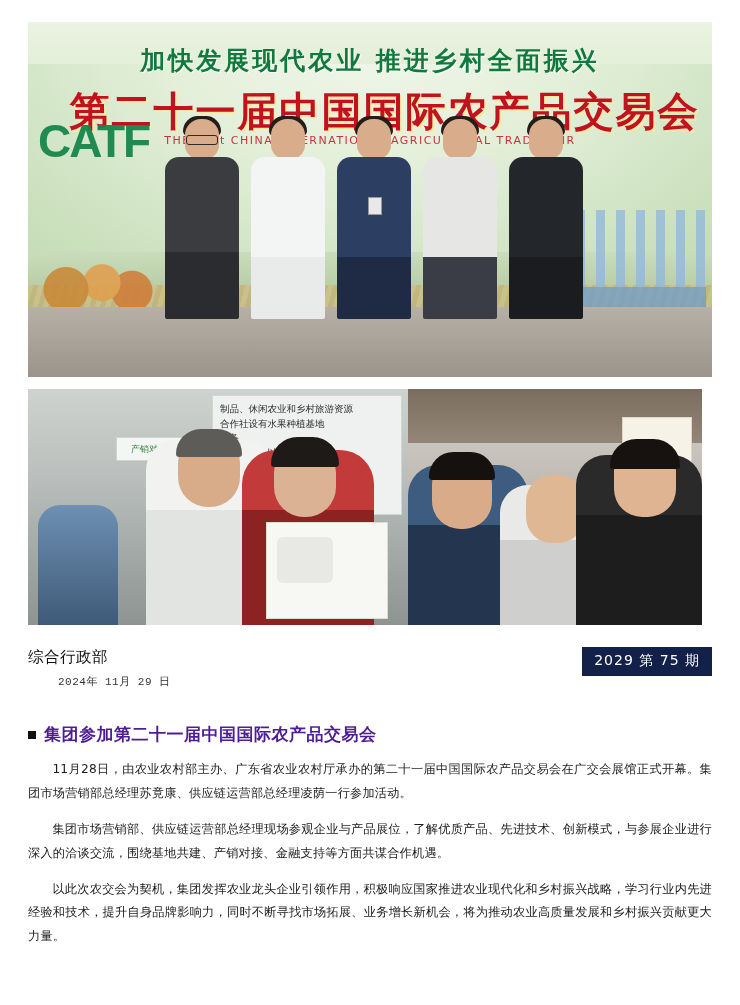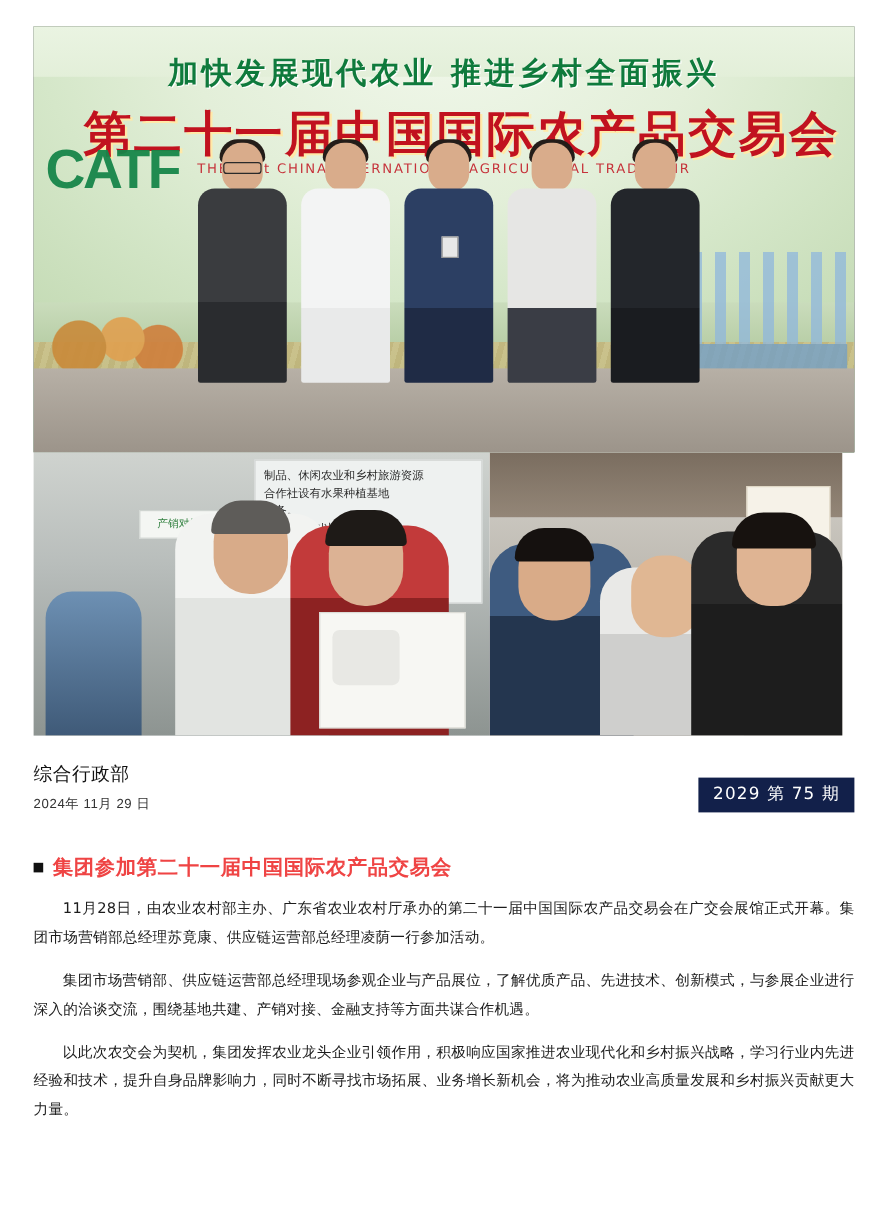--- a/index.html
+++ b/index.html
@@ -208,21 +208,21 @@
     width: 26px; height: 38px;
     border: 2px solid #1e3f7a;
     border-top: none;
     border-radius: 0 0 14px 14px;
   }
 
   
   .photo-row {
     display: flex;
     gap: 0;
-    margin-top: 0;
+    margin-top: 12px;
   }
   .photo {
     position: relative;
     overflow: hidden;
   }
   .photo-left {
     width: 380px;
     height: 236px;
     background: linear-gradient(to bottom, #cfd3cf 0%, #b8bdbb 40%, #8d9491 100%);
   }
@@ -393,36 +393,37 @@
     position: absolute;
     right: 10px; top: 28px;
     width: 68px; height: 76px;
     background: #f6f2e8;
     border: 1px solid #e0d8c6;
   }
 
   
   .meta {
     display: flex;
-    align-items: flex-end;
+    align-items: flex-start;
     justify-content: space-between;
     margin-top: 22px;
   }
   .dept {
     font-family: "DejaVu Sans", sans-serif;
     font-size: 15.5px;
     color: #111;
     letter-spacing: .5px;
   }
   .date {
-    font-family: Liberation Sans, sans-serif;
+    font-family: Liberation Mono, monospace;
     font-size: 11px;
     color: #333;
     margin-top: 6px;
     letter-spacing: .5px;
+    margin-left: 30px;
   }
   .issue {
     background: #12204a;
     color: #ffffff;
     font-family: "DejaVu Sans", sans-serif;
     font-size: 14px;
     padding: 5px 12px 6px 12px;
     letter-spacing: 1px;
     white-space: nowrap;
   }
@@ -432,21 +433,21 @@
   .article {
     margin-top: 34px;
   }
   .headline {
     display: flex;
     align-items: center;
     gap: 8px;
     font-family: "DejaVu Sans", sans-serif;
     font-size: 17px;
     font-weight: bold;
-    color: #ef4444;
+    color: #4c1d95;
     letter-spacing: .5px;
   }
   .bullet {
     width: 8px; height: 8px;
     background: #111;
     display: inline-block;
     flex: 0 0 auto;
   }
   .para {
     font-family: "DejaVu Sans", sans-serif;

